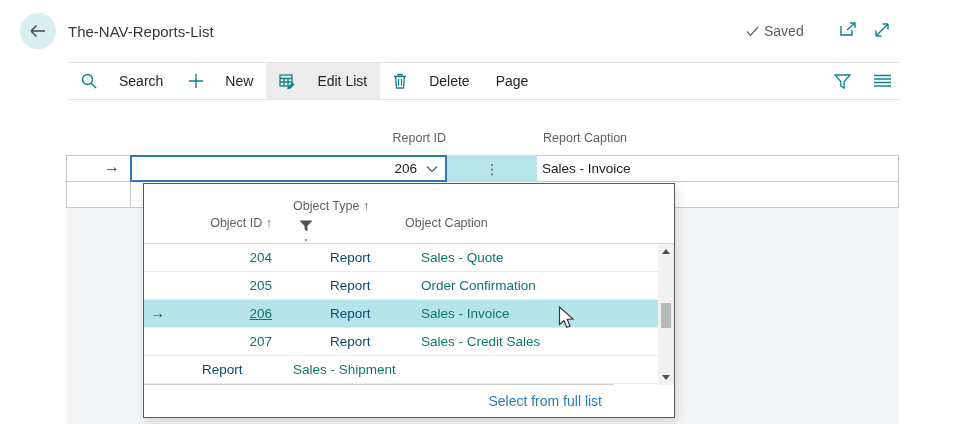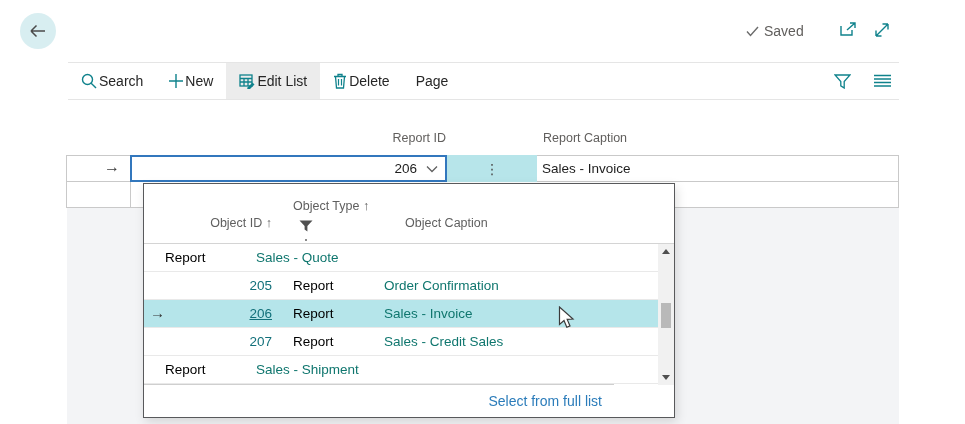--- a/index.html
+++ b/index.html
@@ -14,21 +14,21 @@
   .saved-wrap { position:absolute; left:746px; top:23px; display:flex; align-items:center; gap:5px;
     font-size:14px; color:#605e5c; }
   .hdr-icon { position:absolute; top:22px; cursor:pointer; }
   .hdr-icon.popout { left:840px; }
   .hdr-icon.expand { left:874px; }
 
   
   .toolbar { position:absolute; left:68px; top:62px; width:831px; height:38px;
     border-top:1px solid #e5e5e5; border-bottom:1px solid #e5e5e5;
     display:flex; align-items:stretch; }
-  .tb-item { display:flex; align-items:center; gap:2px; padding:0 13px; font-size:14px;
+  .tb-item { display:flex; align-items:center; gap:22px; padding:0 13px; font-size:14px;
     color:#262626; cursor:pointer; white-space:nowrap; }
   .tb-item.selected { background:#ececec; }
   .tb-right { margin-left:auto; display:flex; align-items:center; gap:23px; padding-right:8px; }
   .tb-right .icon-btn { cursor:pointer; display:flex; }
 
   
   .col-label { position:absolute; top:131px; font-size:12.5px; color:#605e5c; }
   .col-label.report-id { left:346px; width:100px; text-align:right; }
   .col-label.report-caption { left:543px; }
 
@@ -60,21 +60,21 @@
   .dd-col.object-caption { top:32px; left:261px; }
   .dd-filter { position:absolute; top:34px; left:155px; cursor:pointer; }
   .dd-filter .dot { display:block; width:2px; height:2px; background:#8a8a8a; margin:3px auto 0; }
   .dd-rows { position:absolute; left:0; top:60px; width:530px; }
   .dd-row { position:relative; display:flex; align-items:center; height:28px; width:514px;
     border-bottom:1px solid #e9e9e9; font-size:13.5px; cursor:pointer; background:#fff; }
   .dd-row.selected { background:#b5e5ea; }
   .dd-row .sel-arrow { position:absolute; left:6px; top:4px; font-size:15px; color:#333; }
   .dd-row .c-id { width:128px; text-align:right; color:#12707a; }
   .dd-row.selected .c-id { text-decoration:underline; }
-  .dd-row .c-type { padding-left:21px; width:112px; color:#000000; }
+  .dd-row .c-type { padding-left:21px; width:112px; color:#0c4a6e;margin-left:37px; }
   .dd-row .c-caption { padding-left:0; color:#0f766e; }
   .dd-footer { position:absolute; left:0; bottom:0; width:470px; height:33px; border-top:1px solid #cfcfcf;
     display:flex; align-items:center; justify-content:flex-end; padding-right:12px; background:#fff; }
   .dd-footer a { font-size:14px; color:#2b7cba; text-decoration:none; cursor:pointer; }
 
   
   .dd-scroll { position:absolute; left:514px; top:60px; width:16px; height:141px; background:#f1f1f1; }
   .sb-btn { position:absolute; left:0; width:16px; height:15px; display:flex; align-items:center; justify-content:center; cursor:pointer; }
   .sb-btn.up { top:0; }
   .sb-btn.down { bottom:0; }
@@ -88,20 +88,21 @@
 </head>
 <body>
 
 <div class="app">
 
   <div class="back-btn">
     <svg width="18" height="14" viewBox="0 0 18 14">
       <path d="M2 7 H16 M2 7 L7.5 1.5 M2 7 L7.5 12.5" stroke="#4a4a4a" stroke-width="1.5" fill="none"></path>
     </svg>
   </div>
+  <div class="page-title">The-NAV-Reports-List</div>
 
   <div class="saved-wrap">
     <svg width="13" height="11" viewBox="0 0 13 11">
       <path d="M1 5.5 L4.5 9.5 L12 1" stroke="#6b6b6b" stroke-width="1.4" fill="none"></path>
     </svg>
     <span>Saved</span>
   </div>
   <div class="hdr-icon popout">
     <svg width="17" height="15" viewBox="0 0 17 15">
       <path d="M1 4 V13 H12 V8" stroke="#0f828c" stroke-width="1.4" fill="none"></path>
@@ -197,20 +198,21 @@
         </svg>
         <span class="dot"></span>
       </div>
       <div class="dd-col object-caption">
         <span>Object Caption</span>
       </div>
     </div>
 
     <div class="dd-rows">
       <div class="dd-row">
+        <span class="c-id">204</span>
         <span class="c-type">Report</span>
         <span class="c-caption">Sales - Quote</span>
       </div>
       <div class="dd-row">
         <span class="c-id">205</span>
         <span class="c-type">Report</span>
         <span class="c-caption">Order Confirmation</span>
       </div>
       <div class="dd-row selected">
         <span class="sel-arrow">→</span>

